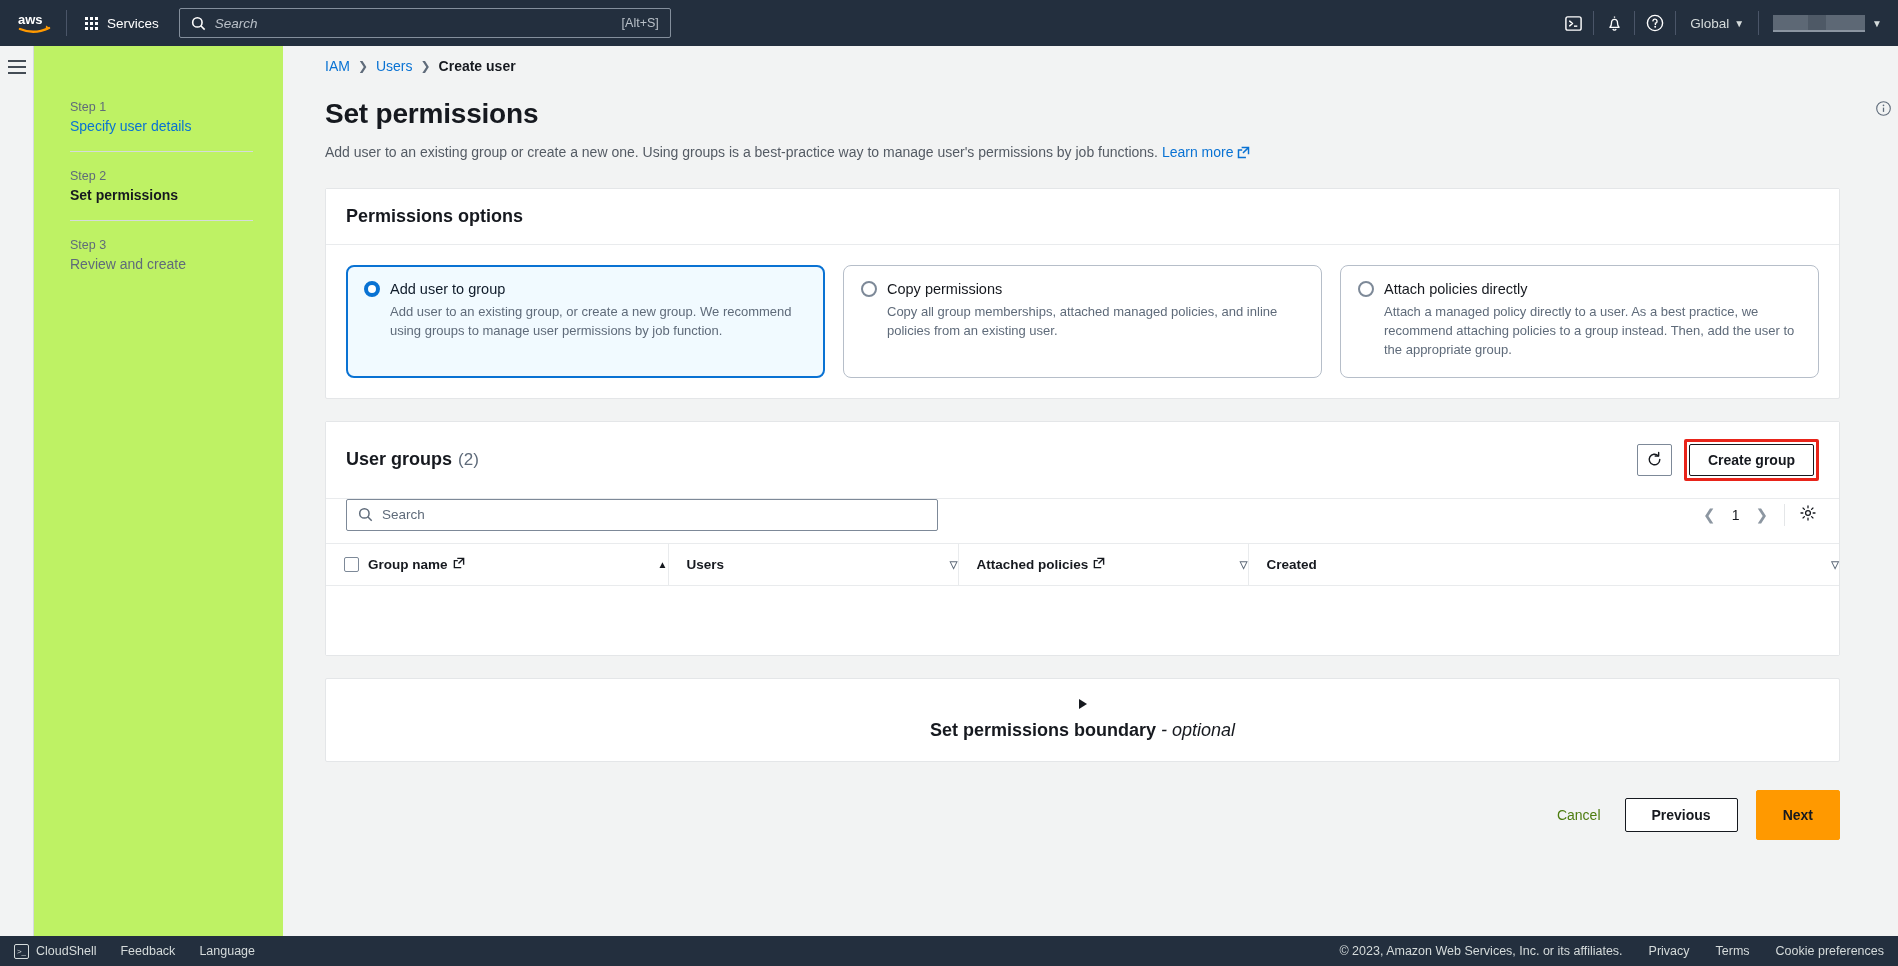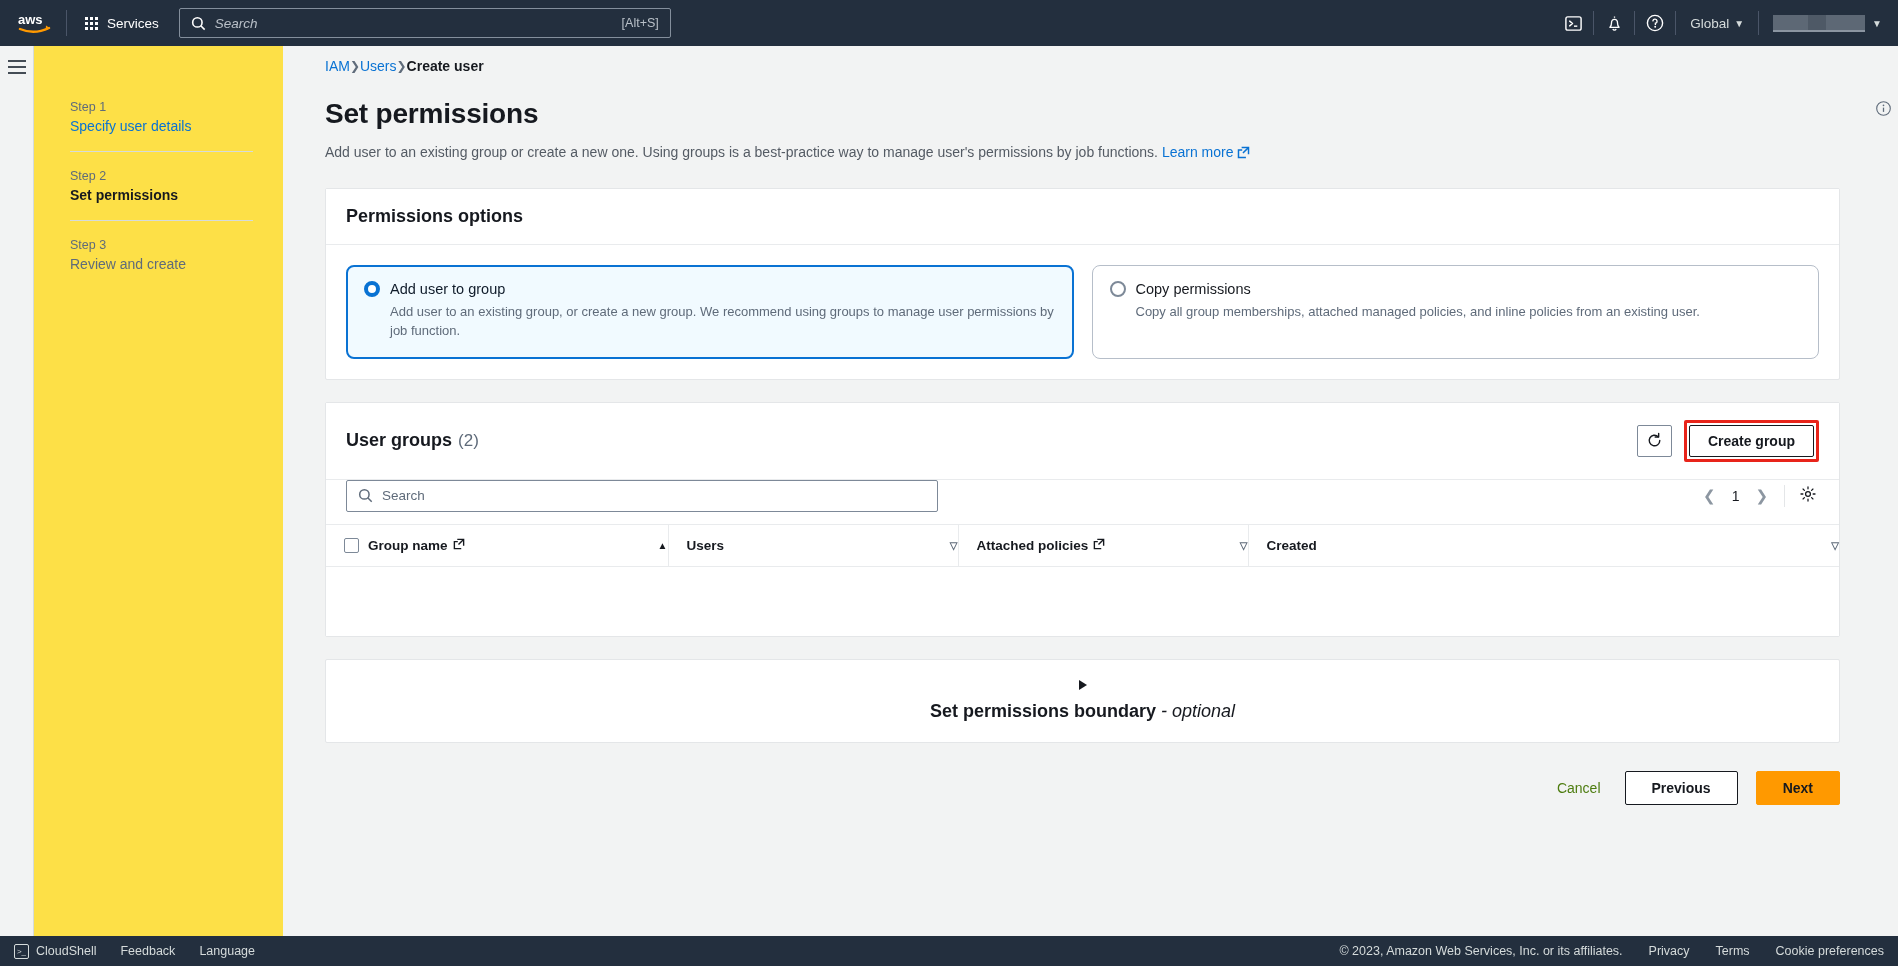--- a/index.html
+++ b/index.html
@@ -40,34 +40,34 @@
   .acct-redact { width: 92px; height: 17px; background: linear-gradient(90deg,#5d6875 0 38%, #4e5966 38% 58%, #5d6875 58% 100%); border-bottom: 2px solid #8b95a1; }
   .caret { color: #d5dbdb; font-size: 10px; }
 
   
   .page { display: flex; height: 920px; position: relative; }
   .railbar { width: 33px; background: #f2f3f3; padding-top: 14px; display: flex; justify-content: center; }
   .hamburger { width: 18px; cursor: pointer; }
   .hamburger i { display: block; height: 2px; background: #444c55; margin-bottom: 4px; }
 
   .sidecol {
-    width: 250px; background: #fde047; border-left: 1px solid #d5dbdb;
+    width: 250px; background: #bef264; border-left: 1px solid #d5dbdb;
     padding: 54px 0 0 36px;
   }
   .step-group { padding-right: 30px; }
   .step-sm { font-size: 12.5px; color: #5f6b7a; margin-bottom: 4px; }
   .step-link { font-size: 14px; color: #0972d3; cursor: pointer; }
   .step-cur { font-size: 14px; color: #16191f; font-weight: 700; }
   .step-mute { font-size: 14px; color: #5f6b7a; }
   .step-hr { border: 0; border-top: 1px solid #d5dbdb; margin: 17px 30px 17px 0; }
 
   .content { flex: 1; padding: 52px 58px 0 42px; position: relative; }
   .breadcrumb {
     position: absolute; top: 12px; left: 42px; display: flex; align-items: center;
-    font-size: 14px;
+    gap: 8px; font-size: 14px;
   }
   .bc-link { color: #0972d3; cursor: pointer; }
   .bc-sep { color: #5f6b7a; font-size: 12px; }
   .bc-cur { color: #16191f; font-weight: 700; }
 
   h1.page-title { font-size: 28px; font-weight: 700; letter-spacing: -0.2px; margin-bottom: 14px; }
   .page-desc { font-size: 14px; color: #545b64; margin-bottom: 26px; }
   .inline-link { color: #0972d3; cursor: pointer; text-decoration: none; }
   .ext { display: inline-block; vertical-align: -2px; margin-left: 4px; }
 
@@ -138,21 +138,21 @@
   .expando { padding: 20px; display: flex; align-items: center; gap: 11px; cursor: pointer; flex-direction: column; }
   .tri { width: 0; height: 0; border-left: 8px solid #16191f; border-top: 5px solid transparent; border-bottom: 5px solid transparent; }
   .expando h2 { font-size: 18px; font-weight: 700; }
   .expando .opt { font-weight: 400; font-style: italic; color: #16191f; }
 
   
   .actions { display: flex; justify-content: flex-end; align-items: center; gap: 18px; padding: 6px 0 0; }
   .btn-link { background: none; border: 0; font-size: 14px; color: #4d7c0f; cursor: pointer; padding: 8px 6px; font-family: "Liberation Sans", sans-serif; }
   .btn-primary {
     background: #ff9900; border: 1px solid #ff9900; border-radius: 2px; color: #16191f;
-    font-size: 14px; font-weight: 700; padding: 8px 26px; cursor: pointer;
+    font-size: 14px; font-weight: 700; padding: 16px 26px; cursor: pointer;
     font-family: "Liberation Sans", sans-serif;
   }
   .btn-normal { padding: 8px 26px; }
 
   
   .right-info { position: absolute; top: 54px; right: 6px; color: #5f6b7a; }
 
   
   .footer {
     position: absolute; bottom: 0; left: 0; width: 1898px; height: 30px;
@@ -307,20 +307,27 @@
           </div>
 
           <div class="tile">
             <div class="tile-top">
               <span class="radio"></span>
               <span class="tile-title">Copy permissions</span>
             </div>
             <div class="tile-desc">Copy all group memberships, attached managed policies, and inline policies from an existing user.</div>
           </div>
 
+          <div class="tile">
+            <div class="tile-top">
+              <span class="radio"></span>
+              <span class="tile-title">Attach policies directly</span>
+            </div>
+            <div class="tile-desc">Attach a managed policy directly to a user. As a best practice, we recommend attaching policies to a group instead. Then, add the user to the appropriate group.</div>
+          </div>
 
         </div>
       </div>
     </div>
 
     <div class="card">
       <div class="card-head">
         <h2>User groups</h2>
         <span class="count">(2)</span>
         <div class="head-actions">

